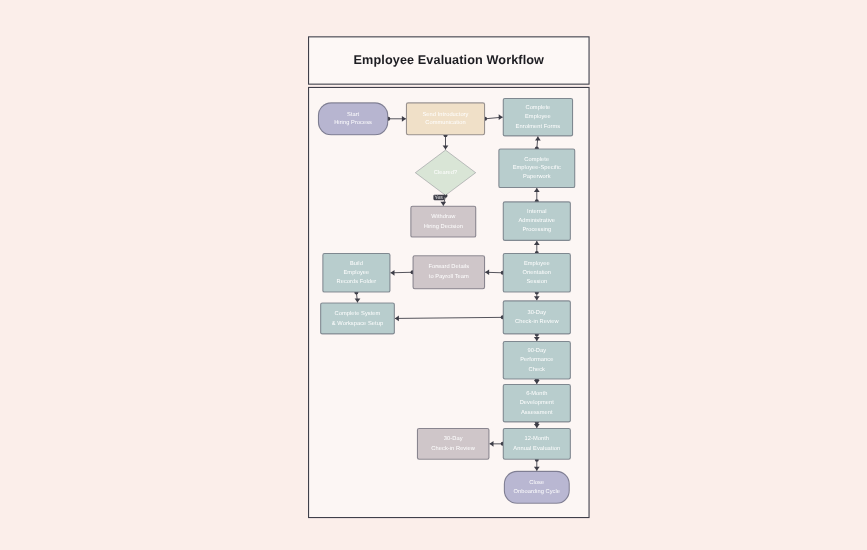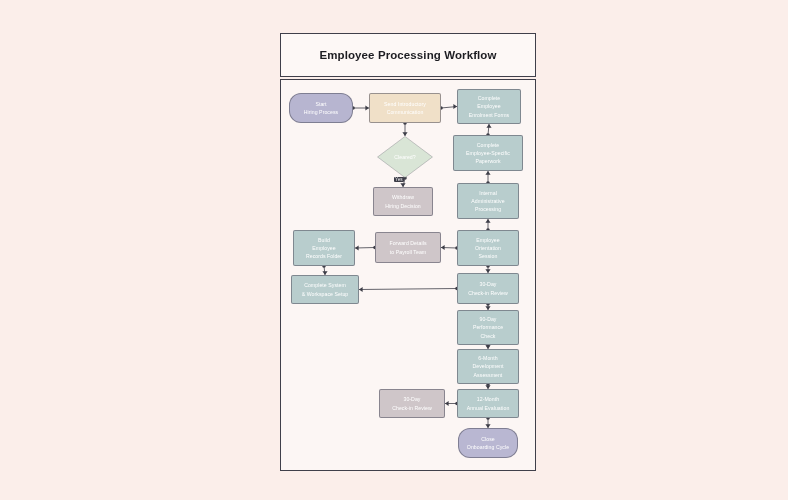--- a/index.html
+++ b/index.html
@@ -113,21 +113,21 @@
     z-index: 5;
     white-space: nowrap;
   }
 </style>
 </head>
 <body>
 
 <div id="screen">
 
   <div id="title-card">
-    <div id="title-text">Employee Processing Workflow</div>
+    <div id="title-text">Employee Evaluation Workflow</div>
   </div>
 
   <div id="canvas-frame">
     <div id="graph">
       <svg id="edge-layer" viewBox="0 0 256 392" xmlns="http://www.w3.org/2000/svg">
           <polyline points="72,28 88,28" fill="none" stroke="#3d3d47" stroke-width="0.8"></polyline>
           <circle cx="72" cy="28" r="1.8" fill="#3d3d47"></circle>
           <polygon points="84.36,25.4 84.36,30.6 88,28" fill="#3d3d47"></polygon>
           <polyline points="160,28 176,26.5" fill="none" stroke="#3d3d47" stroke-width="0.8"></polyline>
           <circle cx="160" cy="28" r="1.8" fill="#3d3d47"></circle>

